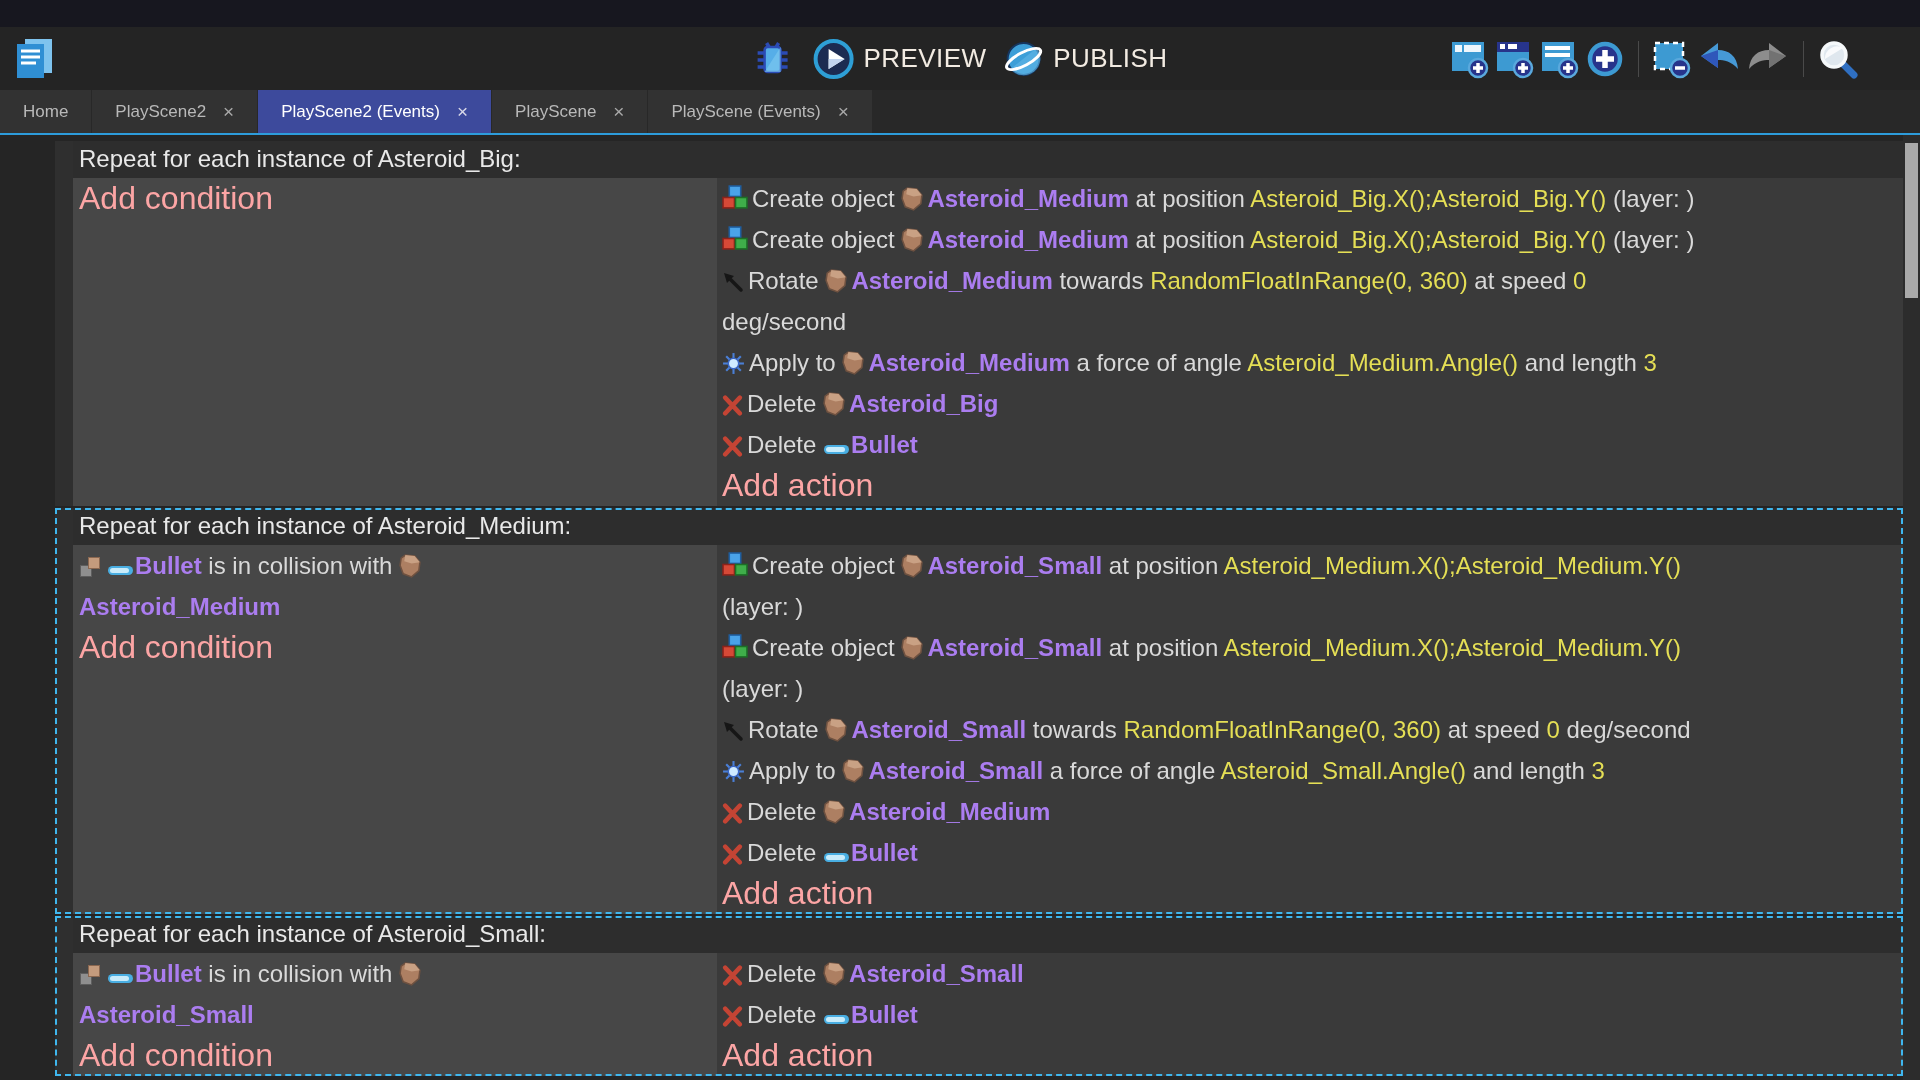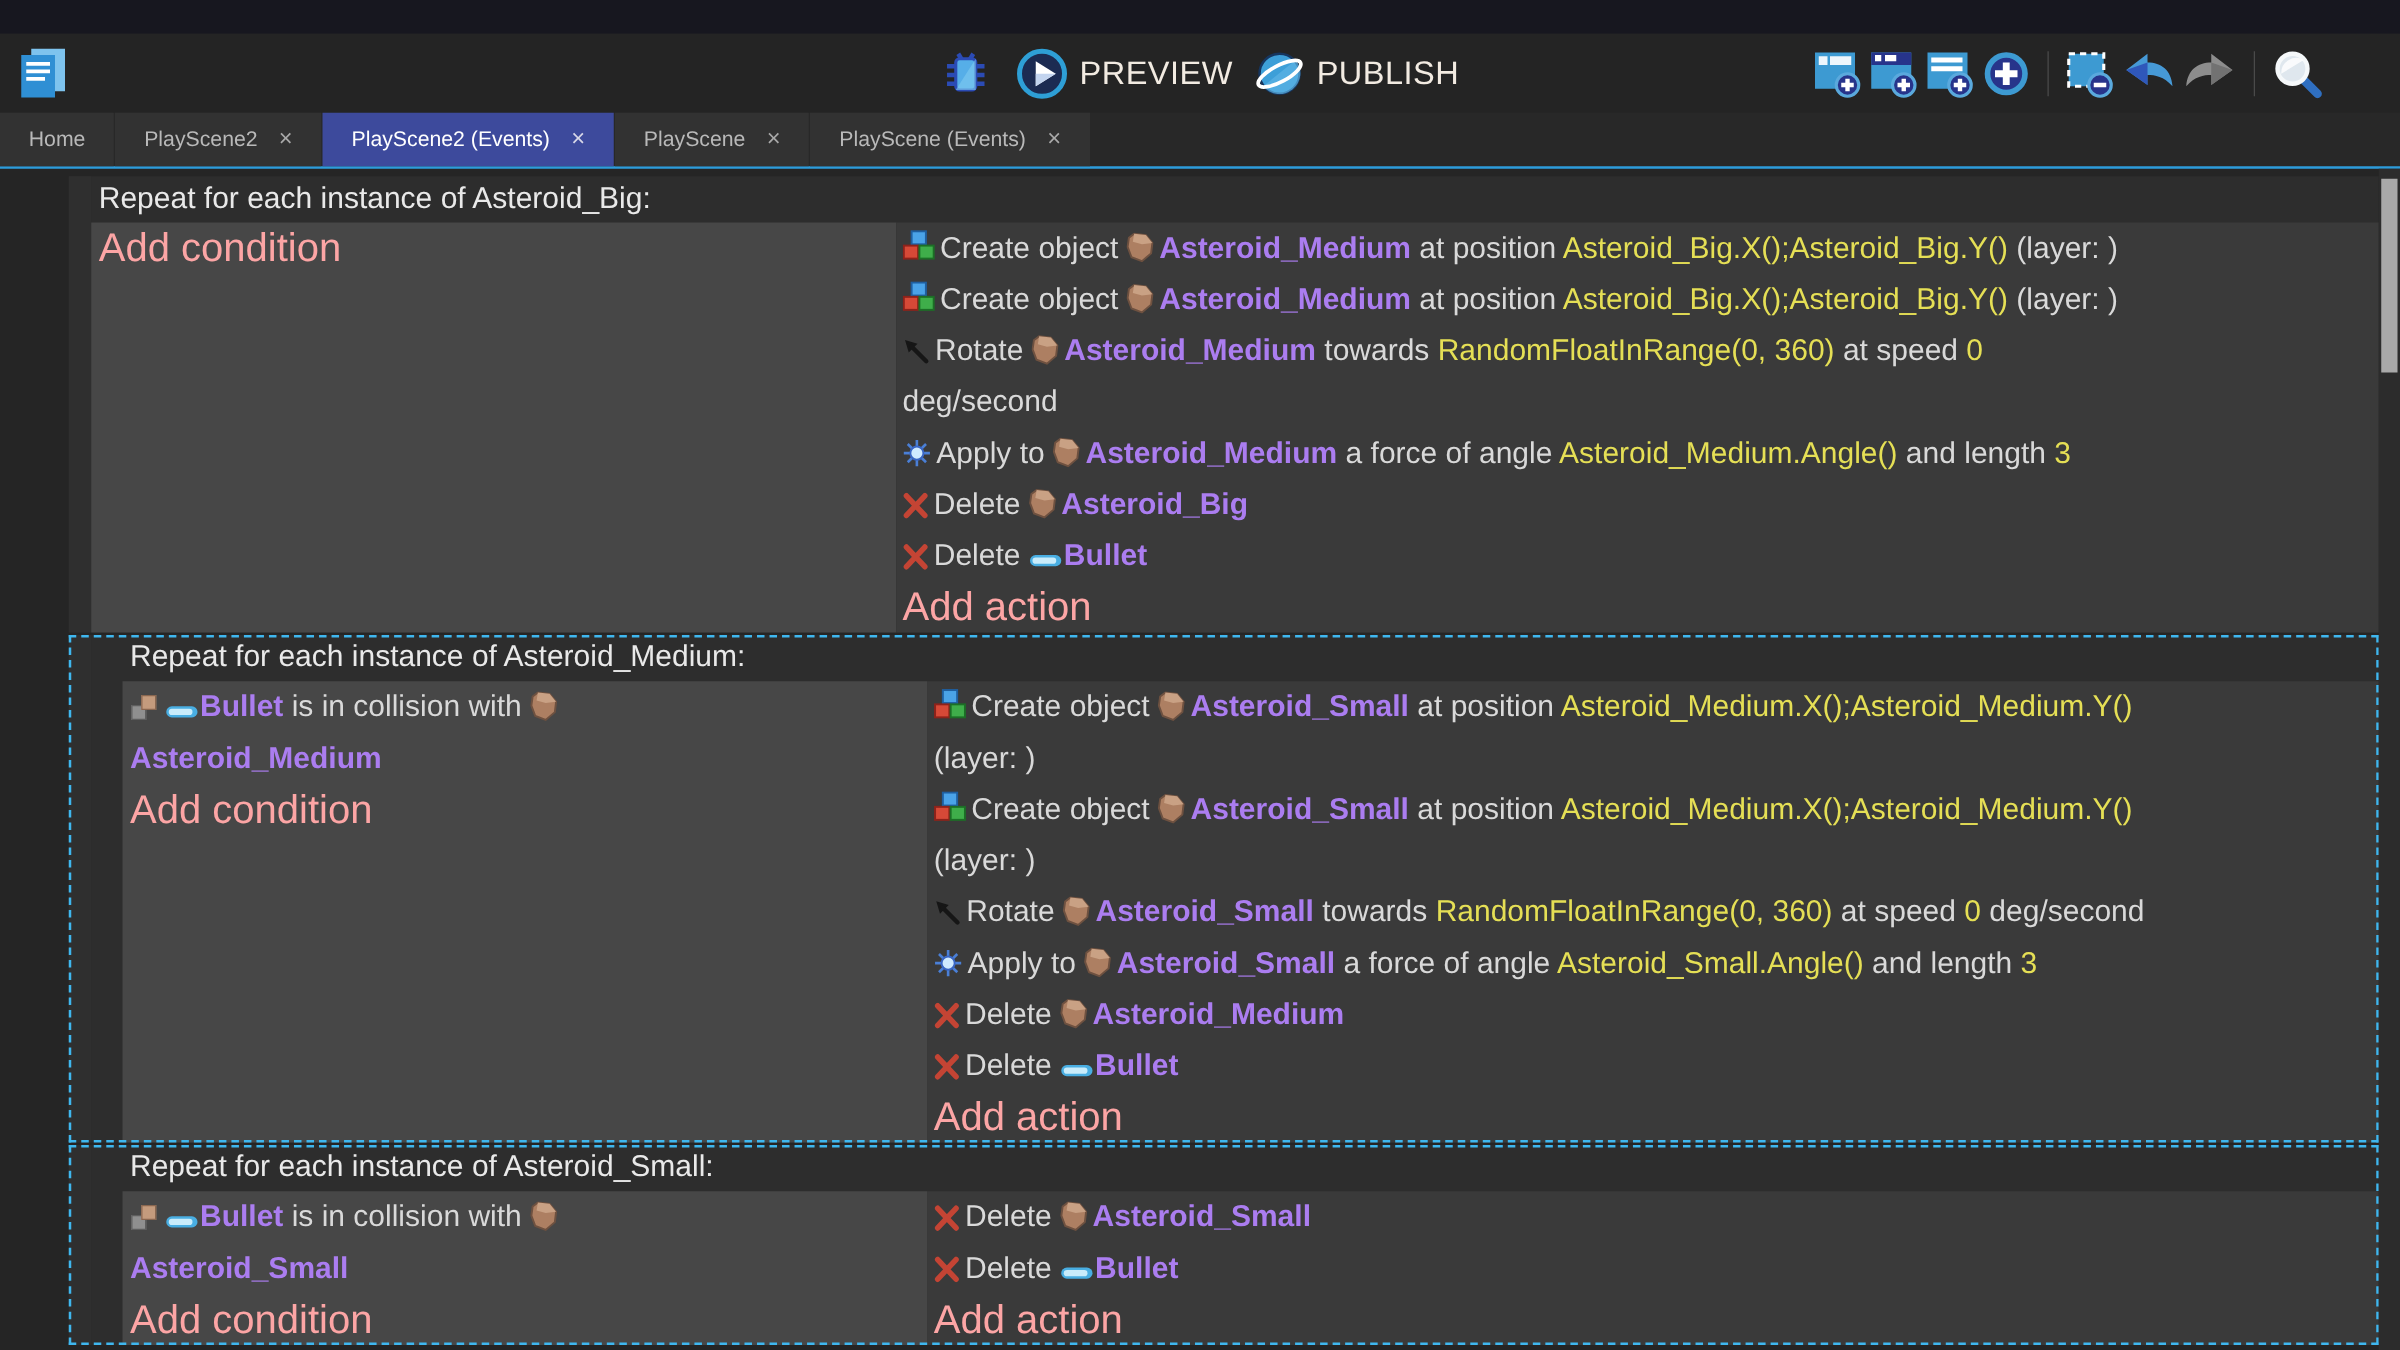--- a/index.html
+++ b/index.html
@@ -46,21 +46,21 @@
   .tab.active { background:#3d4a9c; color:#ffffff; }
   .tab-close { font-size:19px; color:#a9a9a9; line-height:1; }
   .tab.active .tab-close { color:#d8d8e8; }
 
   
   .events-area {
     position:relative; height:945px;
     padding:6px 17px 0 55px;
   }
   .event { display:flex; margin-bottom:2px; background:#2d2d2d; }
-  .event.selected { outline:2px dashed #3fb7ef; outline-offset:-2px;gap:25px; }
+  .event.selected { outline:2px dashed #3fb7ef; outline-offset:-2px; }
   .gutter { width:18px; background:#2f2f2f; }
   .event-main { flex:1; min-width:0; display:flex; flex-direction:column; }
   .event-header { color:#e9e9e9; font-size:24px; line-height:26px; padding:5px 0 6px 6px; }
   .event-body { display:flex; align-items:stretch; flex:1; }
   .conditions { width:644px; background:#474747; padding:0 8px 0 6px; }
   .actions { flex:1; min-width:0; background:#3a3a3a; padding:0 8px 0 5px; }
   .line { font-size:24px; line-height:41px; color:#d9d9d9; white-space:normal; }
   .obj  { color:#ab7df0; font-weight:bold; }
   .expr { color:#e5df55; }
   .add-btn { font-size:32px; line-height:41px; color:#fca5a5; }

